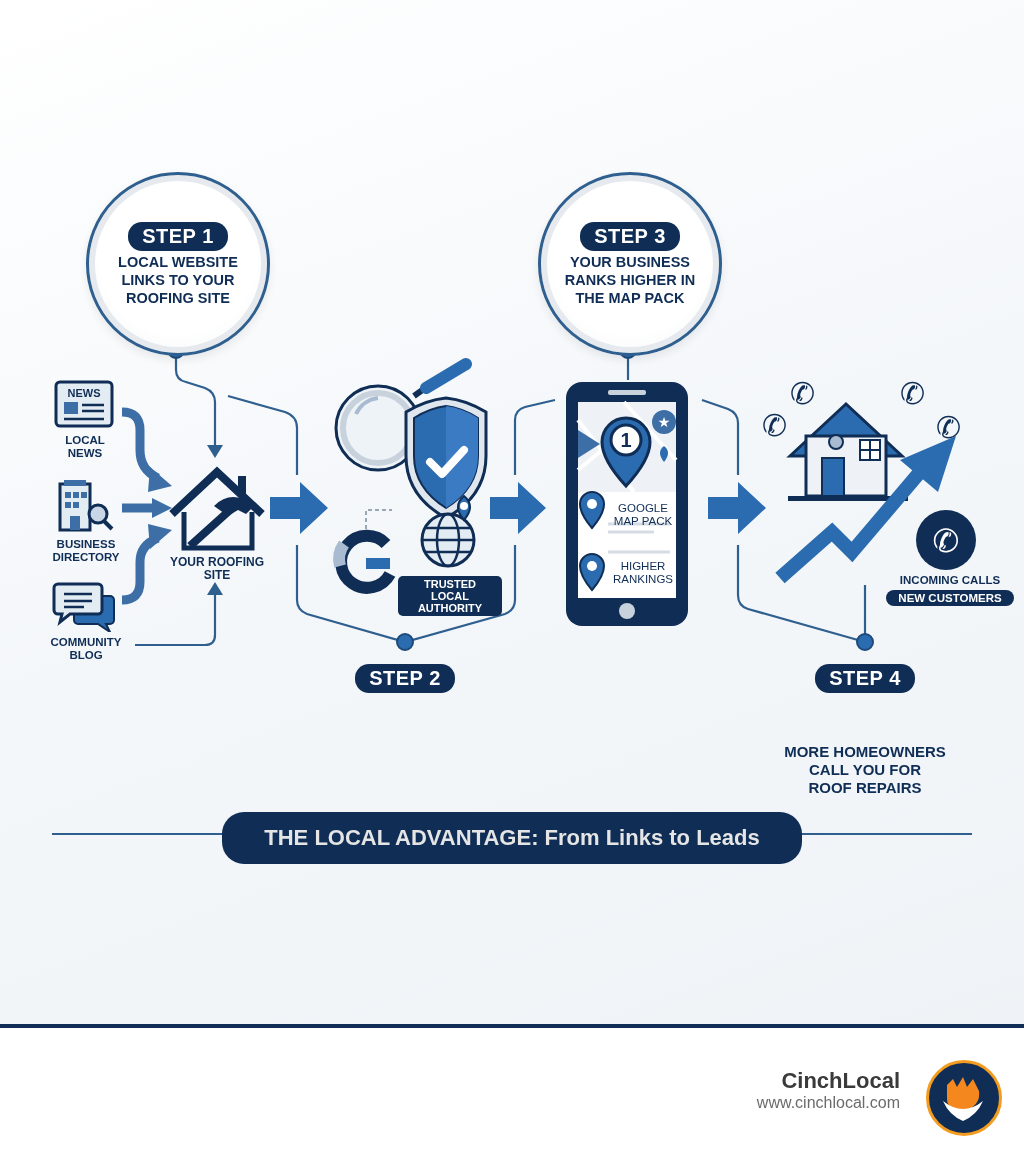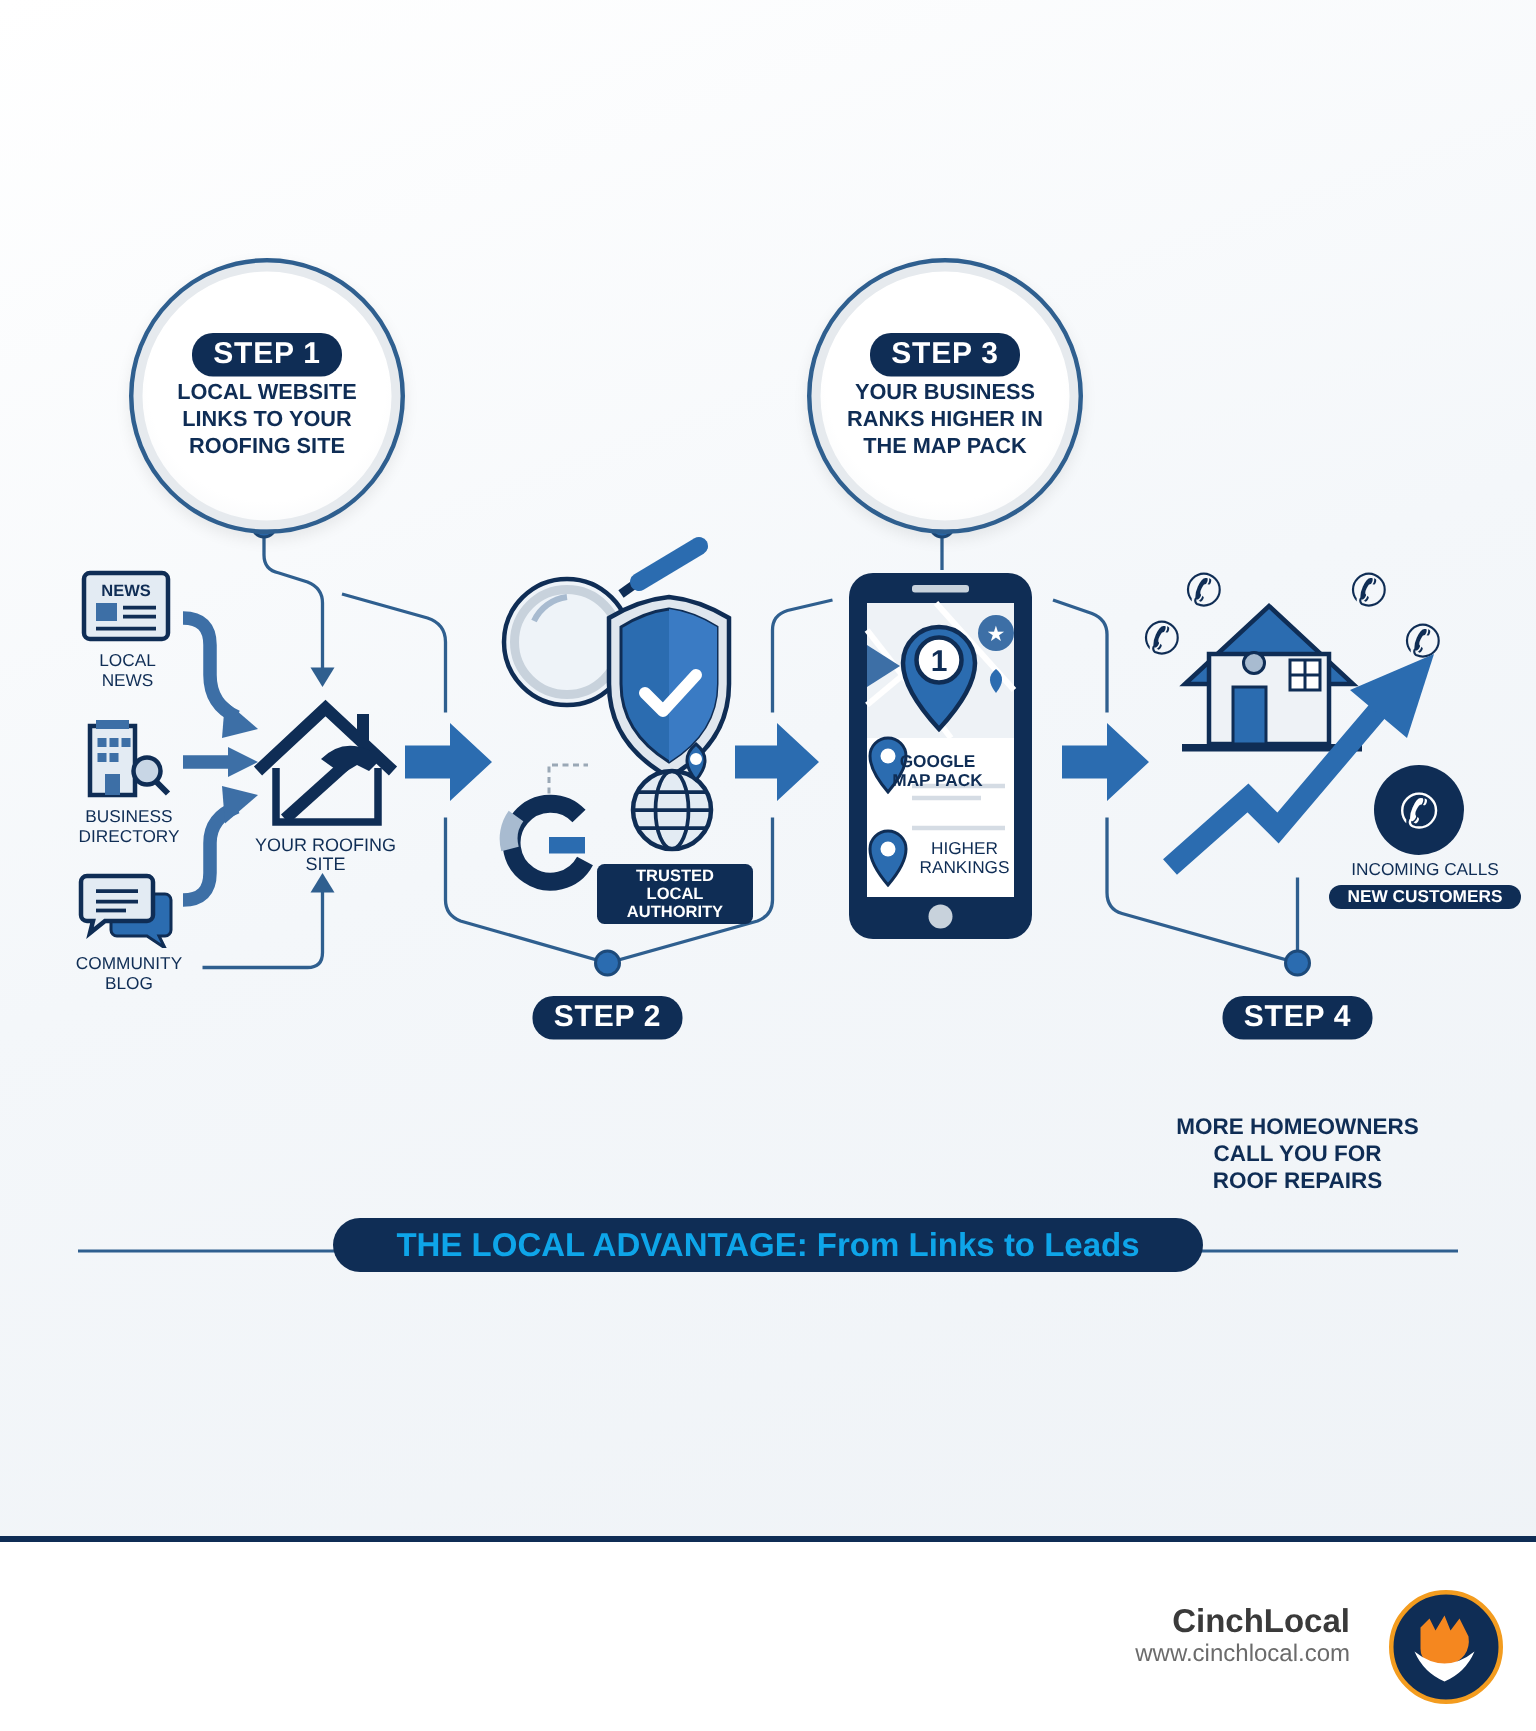--- a/index.html
+++ b/index.html
@@ -7,26 +7,26 @@
     font-family:"Liberation Sans", sans-serif;
     background: linear-gradient(160deg, #ffffff 0%, #f4f7fa 45%, #eef2f6 100%); }
   .abs { position:absolute; }
   .step-circle { position:absolute; width:178px; height:178px; border-radius:50%;
     background: radial-gradient(circle at 50% 45%, #ffffff 60%, #eef1f4 100%);
     border:3px solid #2f5f8f; box-shadow: inset 0 0 0 6px #e6eaee, 0 4px 10px rgba(0,0,0,0.08);
     display:flex; flex-direction:column; align-items:center; justify-content:center; }
   .pill { background:#0f2d55; color:#fff; font-weight:bold; border-radius:14px;
     padding:3px 14px; font-size:20px; letter-spacing:0.5px; }
   .step-text { font-weight:bold; color:#0f2d55; text-align:center; font-size:14.5px; line-height:18px; margin-top:2px; }
-  .label { font-weight:normal; color:#0f2d55; text-align:center; font-size:11.5px; line-height:13px; }
+  .label { font-weight:bold; color:#0f2d55; text-align:center; font-size:11.5px; line-height:13px; }
   .step-bottom { position:absolute; display:flex; flex-direction:column; align-items:center;gap:40px; }
   .step-bottom .step-text { font-size:15px; line-height:18px; margin-top:10px; }
   .badge-dark { background:#0f2d55; color:#fff; font-weight:bold; font-size:11px; border-radius:5px; padding:2px 6px; text-align:center; line-height:12px; }
-  .banner { position:absolute; left:222px; top:812px; width:580px; height:36px; background:#0f2d55;
-    border-radius:22px; color:#0ea5e9; font-weight:bold; font-size:22px; display:flex; align-items:center; justify-content:center; }
+  .banner { position:absolute; left:222px; top:812px; width:580px; height:52px; background:#0f2d55;
+    border-radius:22px; color:#e5e5e5; font-weight:bold; font-size:22px; display:flex; align-items:center; justify-content:center; }
   .footer { position:absolute; left:0; top:1024px; width:1024px; height:130px; background:#fff; border-top:4px solid #0f2d55; }
 </style>
 </head>
 <body>
 
 <svg class="abs" style="left:0;top:0" width="1024" height="1024">
   <g fill="none" stroke="#2f5f8f" stroke-width="2.2">
 
     <path d="M176 350 L176 370 Q176 380 186 382 L205 388 Q215 392 215 402 L215 448"></path>
     <path d="M228 396 L285 412 Q297 416 297 428 L297 475"></path>
@@ -213,21 +213,21 @@
       <path d="M28 210 q-12 -14 -12 -24 a12 12 0 0 1 24 0 q0 10 -12 24 z"></path>
     </g>
     <circle cx="28" cy="124" r="5" fill="#fff"></circle>
       <circle cx="28" cy="186" r="5" fill="#fff"></circle>
     <g stroke="#d5dce4" stroke-width="3">
         <line x1="44" y1="144" x2="106" y2="144"></line>
         <line x1="44" y1="152" x2="90" y2="152"></line>
         <line x1="44" y1="172" x2="106" y2="172"></line>
       </g>
   </svg>
-  <div class="label abs" style="left:24px;top:122px;width:74px;font-size:11.5px;font-weight:bold;color:#0f2d55;">
+  <div class="label abs" style="left:42px;top:122px;width:74px;font-size:11.5px;font-weight:normal;color:#0f2d55;">
     <div>GOOGLE</div>
       <div>MAP PACK</div>
   </div>
   <div class="label abs" style="left:42px;top:180px;width:74px;font-size:11.5px;font-weight:normal;color:#0f2d55;">
     <div>HIGHER</div>
       <div>RANKINGS</div>
   </div>
 </div>
 
 <div class="abs" style="left:760px;top:356px;width:264px;height:260px;">

